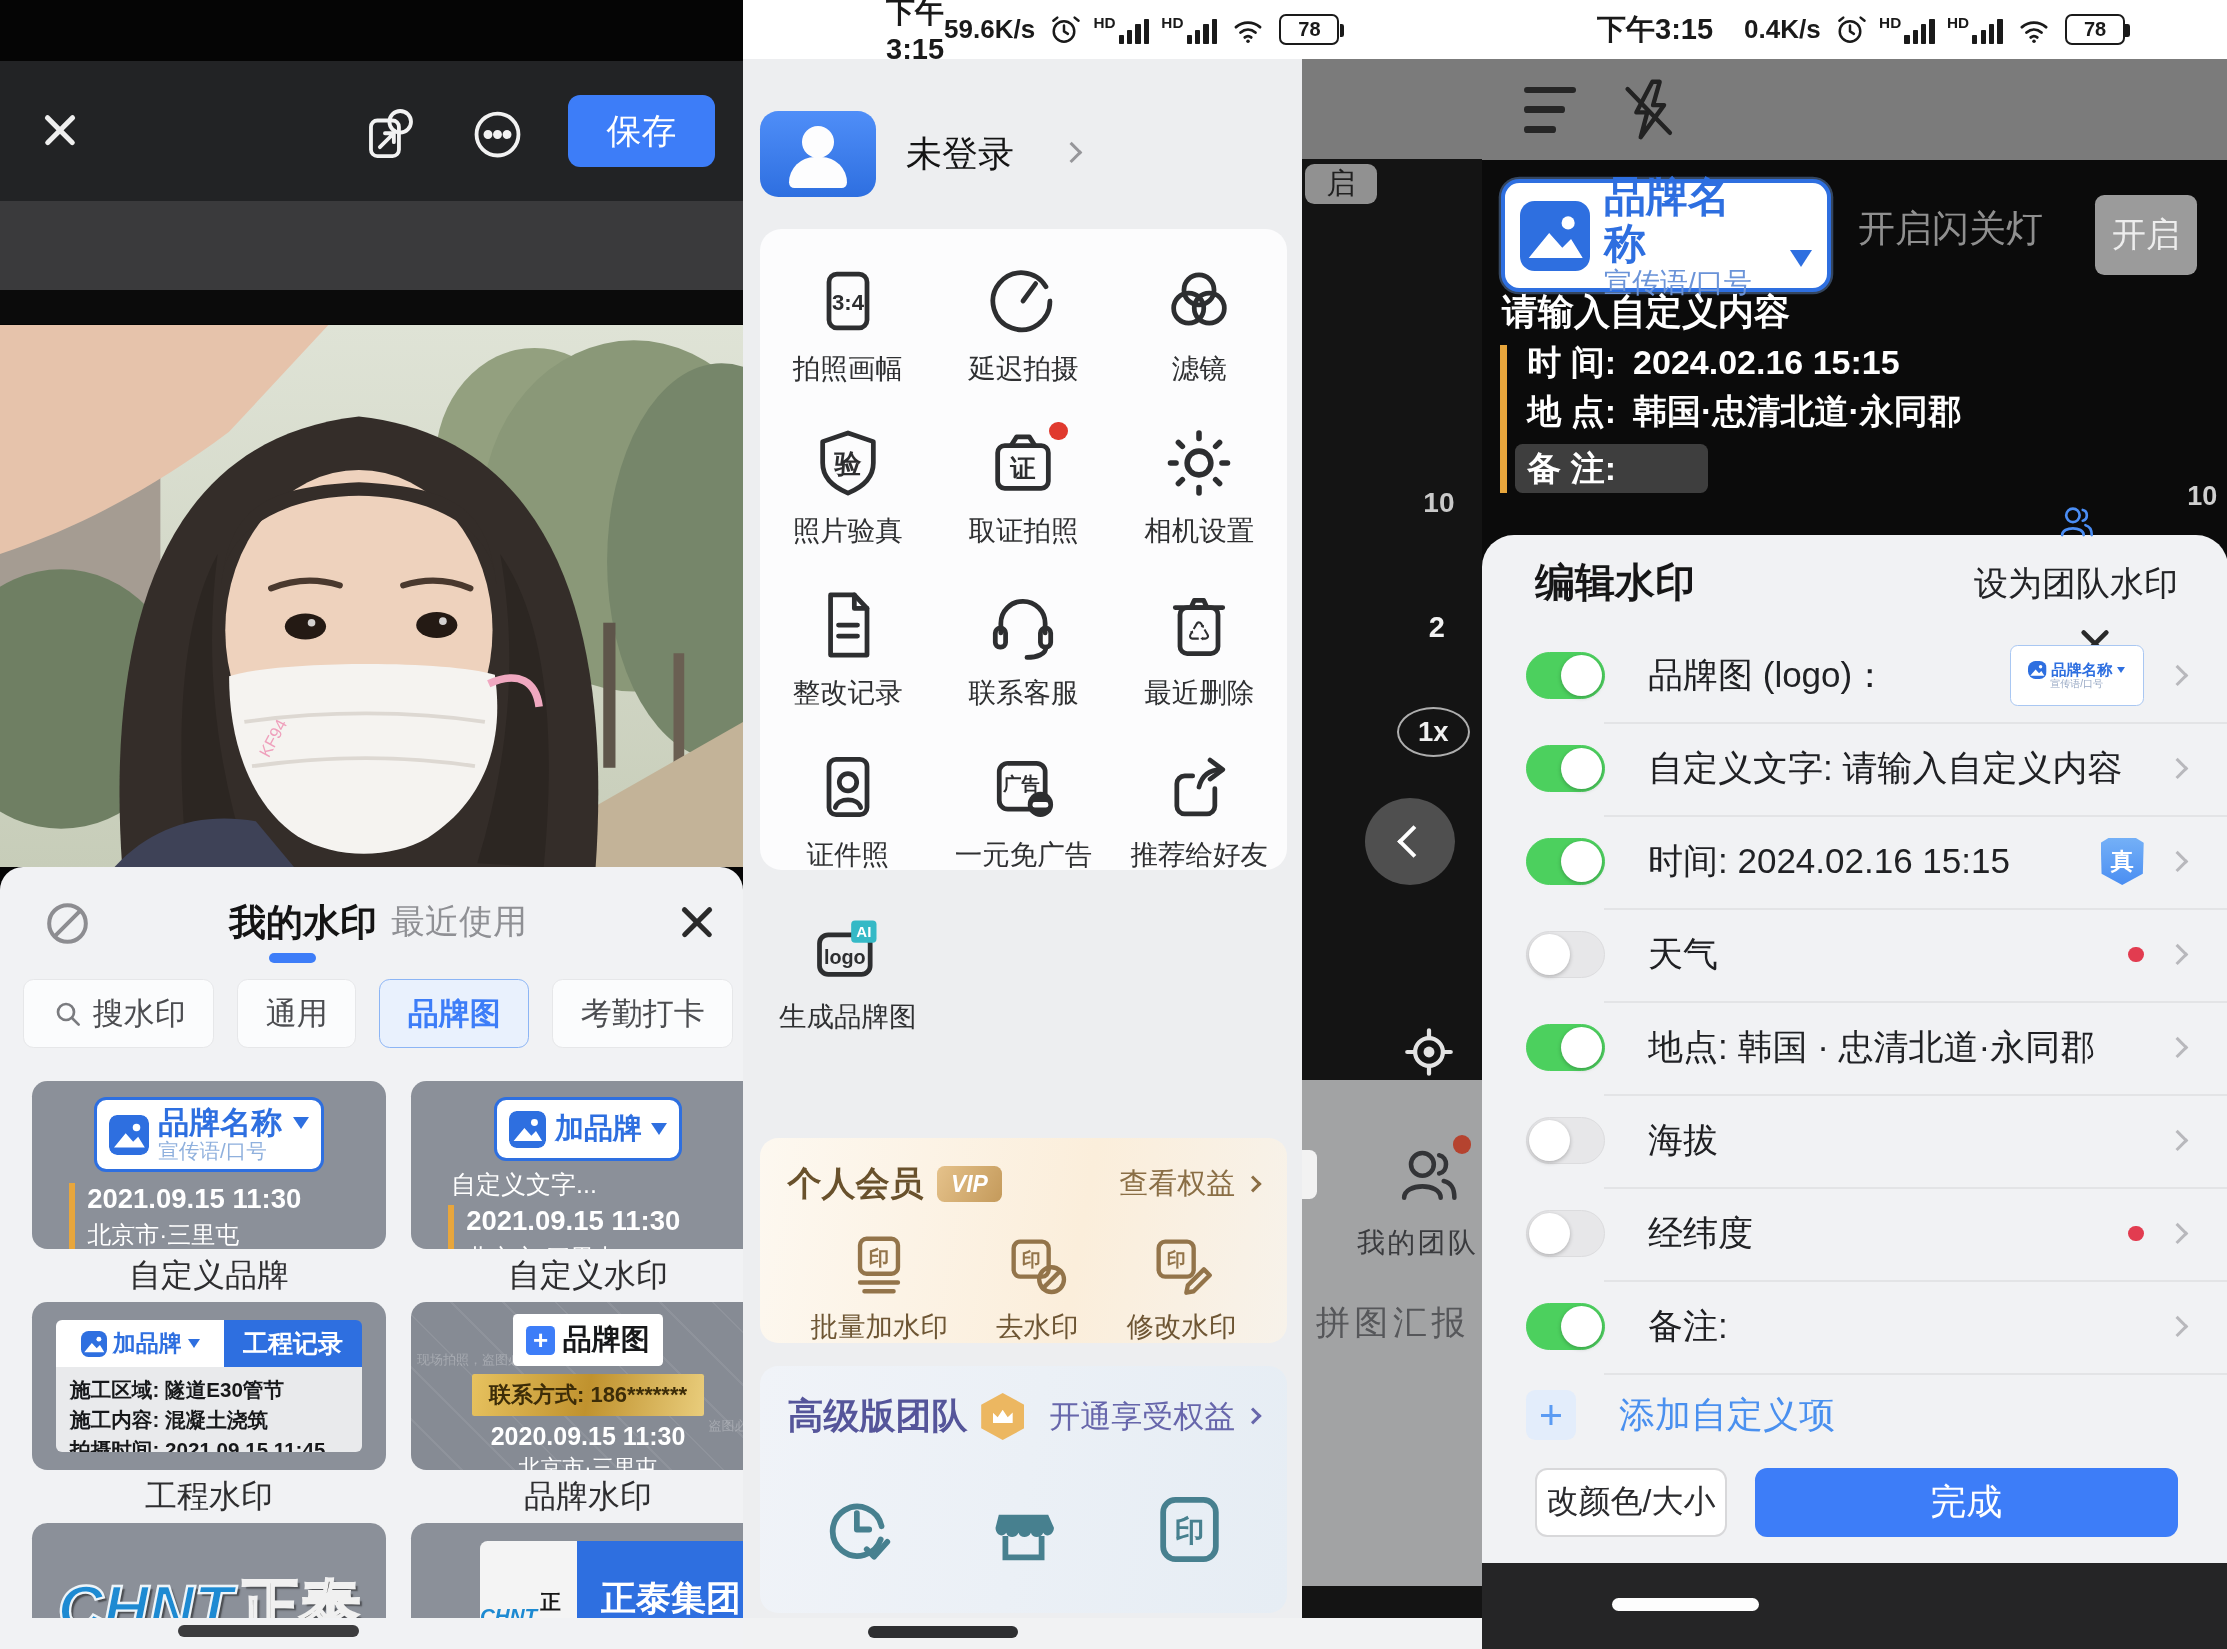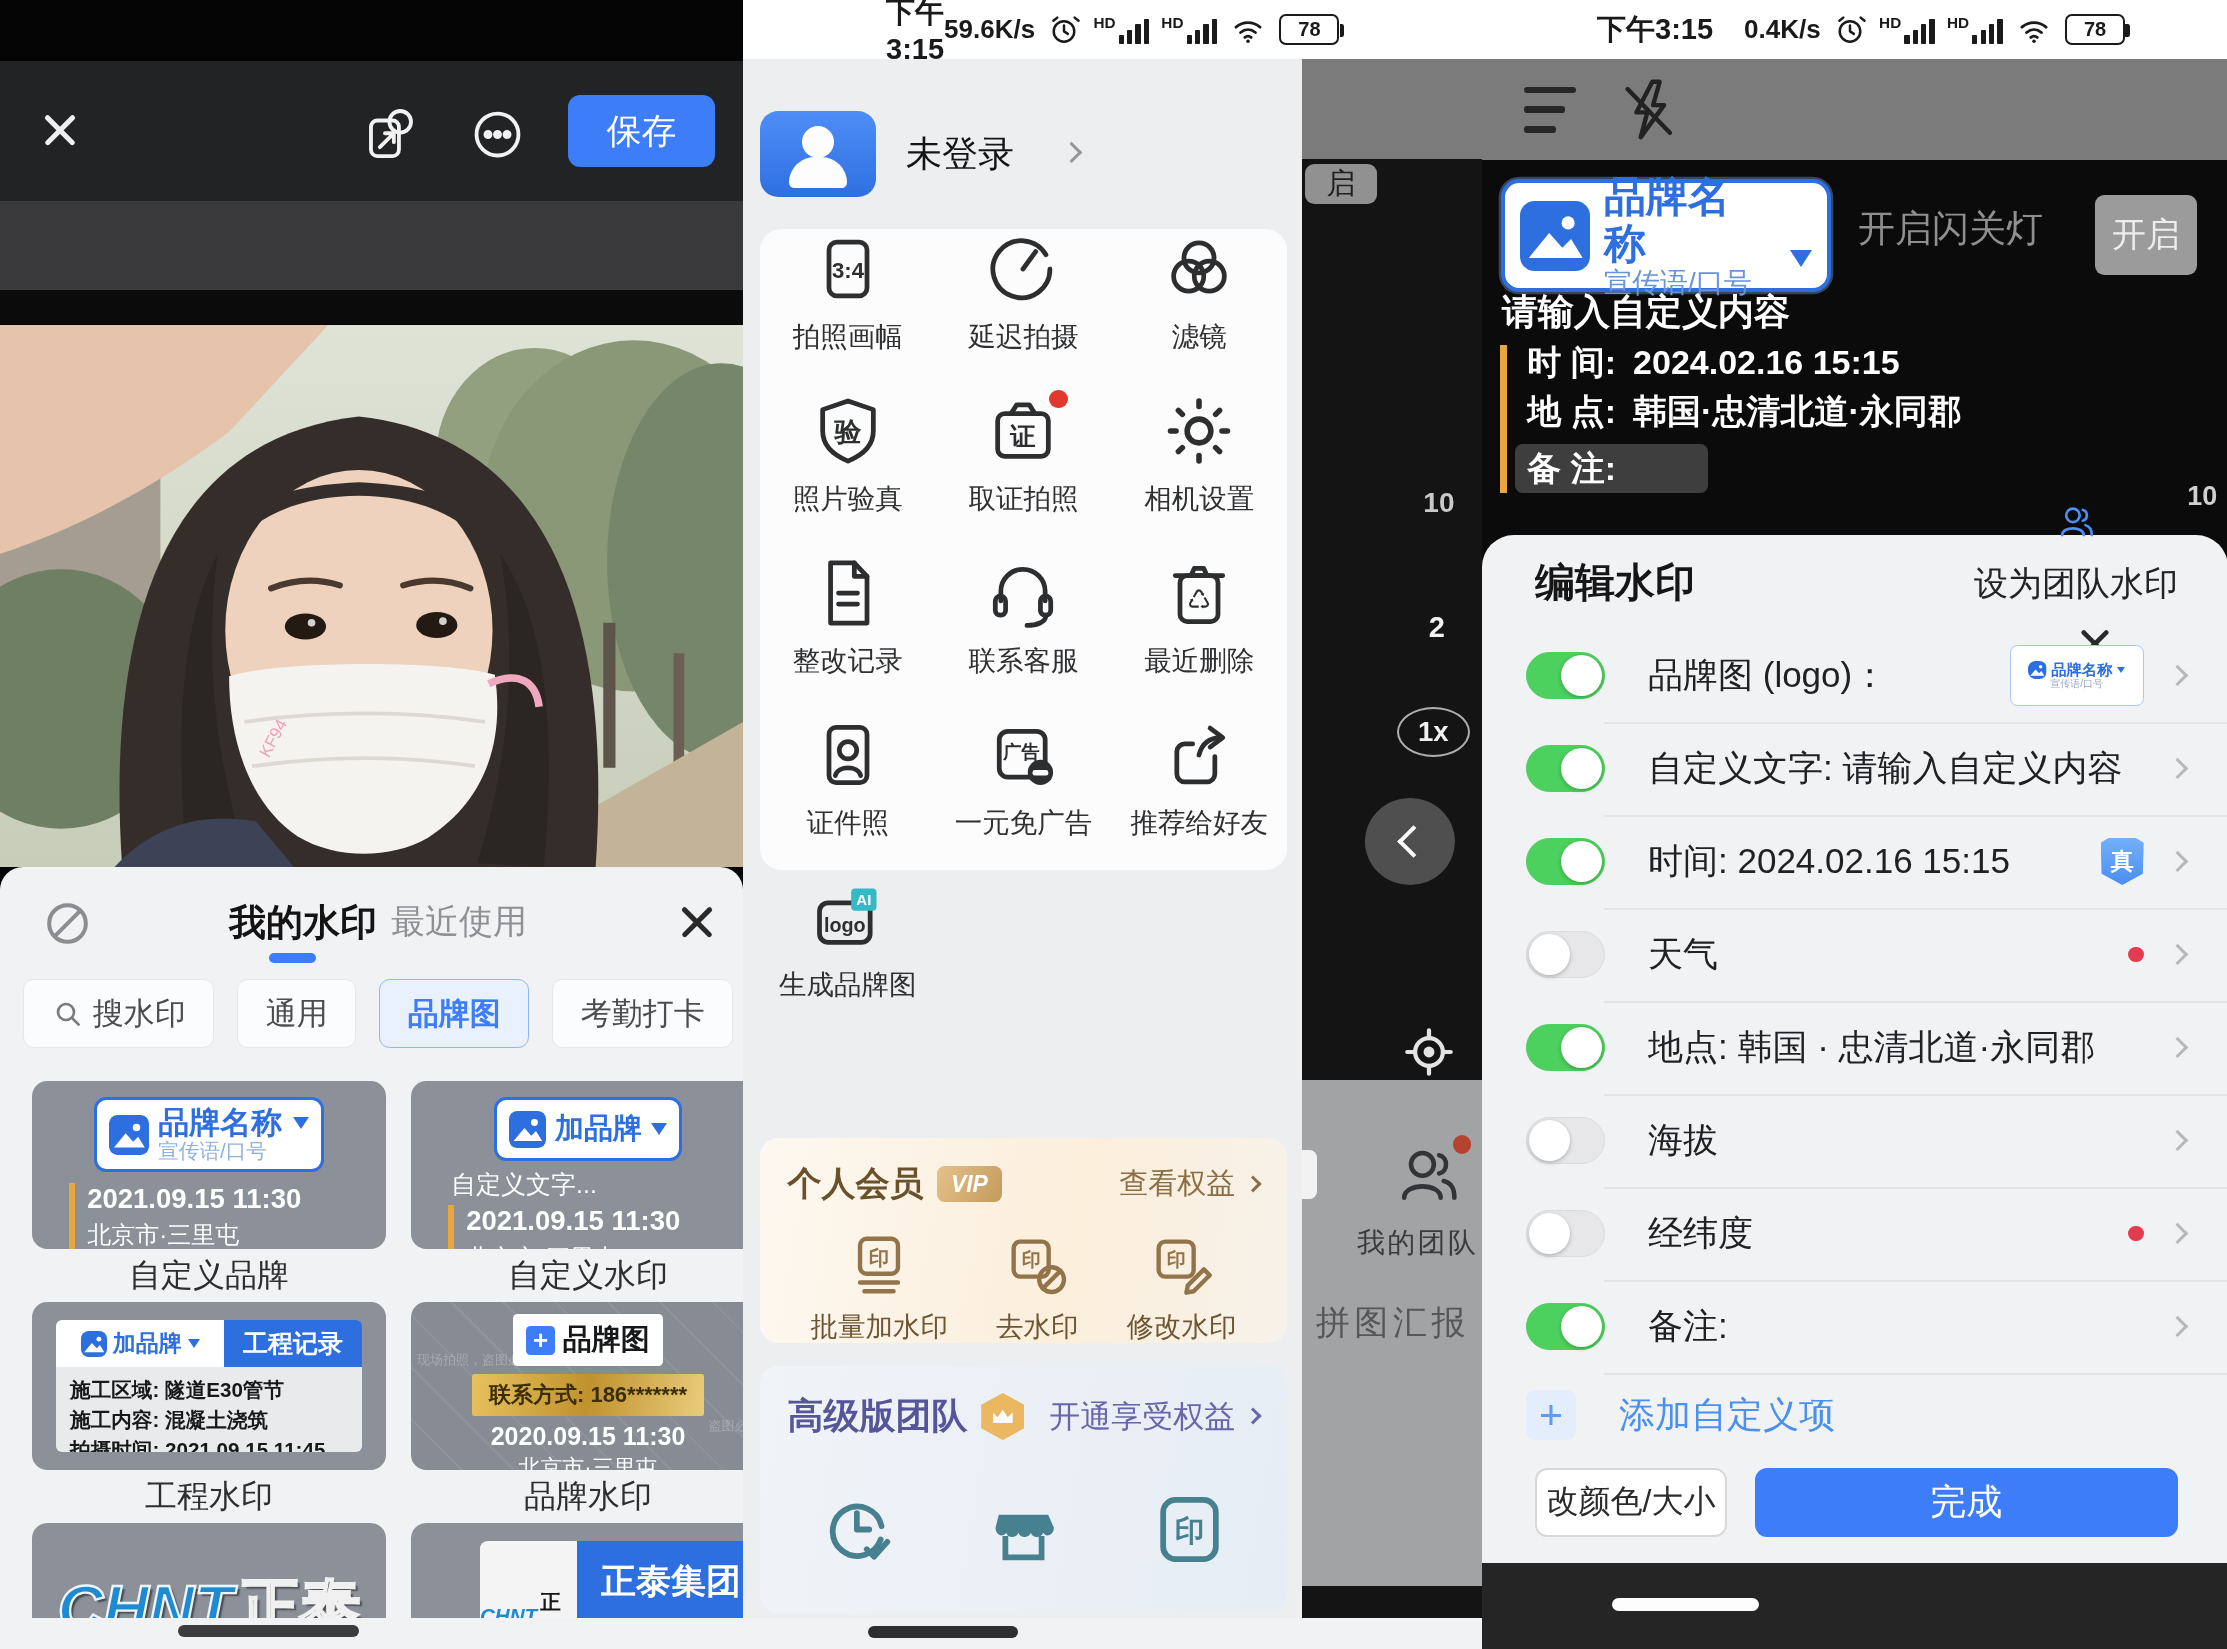--- a/index.html
+++ b/index.html
@@ -82,33 +82,33 @@
   .c4loc{text-align:center;font-size:22px;margin-top:1.5px;}
   .c56{height:168px;}
   .chntwrap{position:absolute;inset:0;display:flex;align-items:center;justify-content:center;gap:7.6px;}
   .chnt-en{font-size:63px;font-weight:900;font-style:italic;color:#1d8ad2;-webkit-text-stroke:2.3px #eef4f8;text-shadow:3.1px 3.1px 1.5px rgba(20,20,20,.55);position:relative;}
   .chnt-cn{font-size:60px;font-weight:900;color:#141414;-webkit-text-stroke:2.3px #f0f0f0;text-shadow:3.1px 3.1px 1.5px rgba(20,20,20,.5);}
   .c6inner{position:absolute;left:69px;top:18.3px;right:0;bottom:0;display:flex;border-radius:7.6px 0 0 7.6px;overflow:hidden;}
   .c6lft{background:#f4f4f4;flex:0 0 34%;display:flex;align-items:center;justify-content:center;gap:3.1px;}
   .c6lft .en{color:#1d8ad2;font-weight:900;font-size:20.6px;font-style:italic;}
   .c6lft .cn{color:#141414;font-weight:900;font-size:20.6px;}
   .c6rgt{background:#2e6fe0;flex:1;display:flex;align-items:flex-start;justify-content:center;}
-  .c6rgt span{color:#fff;font-size:35px;font-weight:900;margin-top:17px;}
+  .c6rgt span{color:#fff;font-size:35px;font-weight:900;margin-top:34px;}
   .sheet-foot{position:absolute;left:0;right:0;bottom:0;height:32px;background:#f1f2f4;}
   .homebar-l{position:absolute;left:178px;top:1625px;width:181px;height:11.5px;border-radius:6.1px;background:#3c3c3e;}
   
   .pm{position:absolute;left:743px;top:0;width:739px;height:1650px;background:#edeef0;overflow:hidden;}
   .pm .statusbar{padding-left:143px;}
   .pm .cluster{margin-right:185px;}
   .avatar{position:absolute;left:17px;top:111px;width:116px;height:86px;border-radius:18.3px;background:linear-gradient(180deg,#4f8ef8,#2e6fe0);}
   .avatar .head{position:absolute;left:50%;top:15.3px;transform:translateX(-50%);width:32px;height:32px;border-radius:50%;background:#fdfdfe;}
   .avatar .body{position:absolute;left:50%;bottom:9.2px;transform:translateX(-50%);width:58px;height:31px;border-radius:29px 29px 6.1px 6.1px;background:#fdfdfe;}
   .pname{position:absolute;left:163px;top:130px;font-size:36px;color:#141414;}
   .pchev{position:absolute;left:321px;top:145px;border-color:#96969a;}
-  .menucard{position:absolute;left:17px;top:229px;width:527px;height:641px;background:#fcfcfd;border-radius:21.4px;display:grid;grid-template-columns:repeat(3,1fr);grid-auto-rows:162px;}
+  .menucard{position:absolute;left:17px;top:229px;width:527px;height:641px;background:#fcfcfd;border-radius:21.4px;display:grid;grid-template-columns:repeat(3,1fr);grid-auto-rows:162px;padding-top:32px;}
   .mitem{display:flex;flex-direction:column;align-items:center;justify-content:flex-start;gap:10.7px;color:#2d2e30;}
   .mitem .ibox{position:relative;width:79px;height:79px;display:flex;align-items:center;justify-content:center;}
   .mitem .ibox .icon-svg{width:76px;height:76px;color:#2d2e30;}
   .mitem .lbl{font-size:27.5px;color:#2f3032;}
   .mitem .reddot{position:absolute;right:-4.6px;top:-1.5px;width:18.3px;height:18.3px;background:#e0392e;}
   .vipcard{position:absolute;left:17px;top:1138px;width:527px;height:205px;border-radius:18.3px;background:linear-gradient(100deg,#fdf8f0,#fbeedb 60%,#f7f2ea);padding:23px 27.5px;}
   .viphead{display:flex;align-items:center;}
   .viphead .t{font-size:34px;font-weight:800;color:#69512c;}
   .vipbadge{margin-left:13.7px;background:linear-gradient(120deg,#e5c28b,#c49a5b);color:#fff;font-size:23px;font-weight:800;font-style:italic;padding:4.6px 13.7px;border-radius:7.6px;}
   .viphead .act{margin-left:auto;font-size:29px;color:#8a6e45;display:flex;align-items:center;gap:12.2px;}

